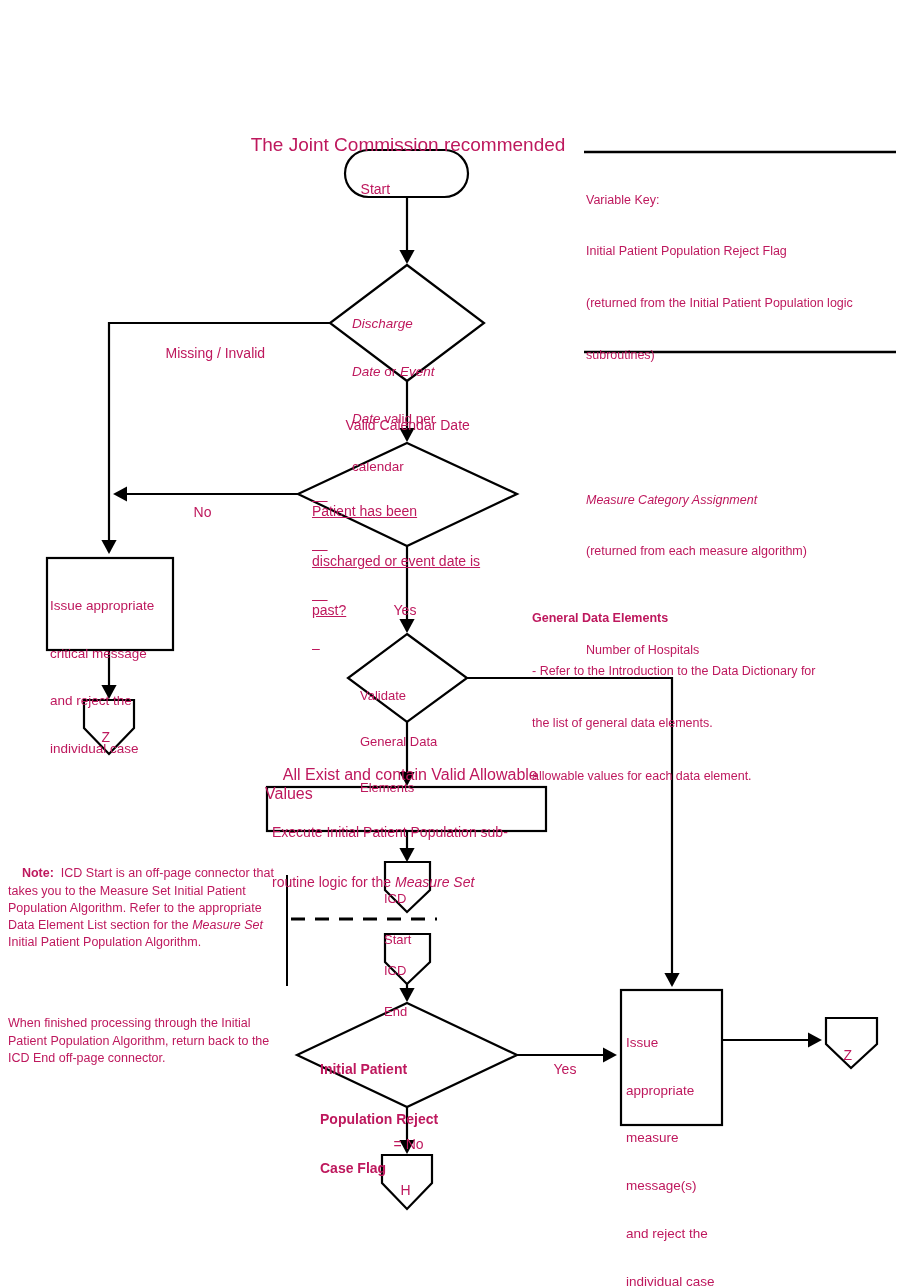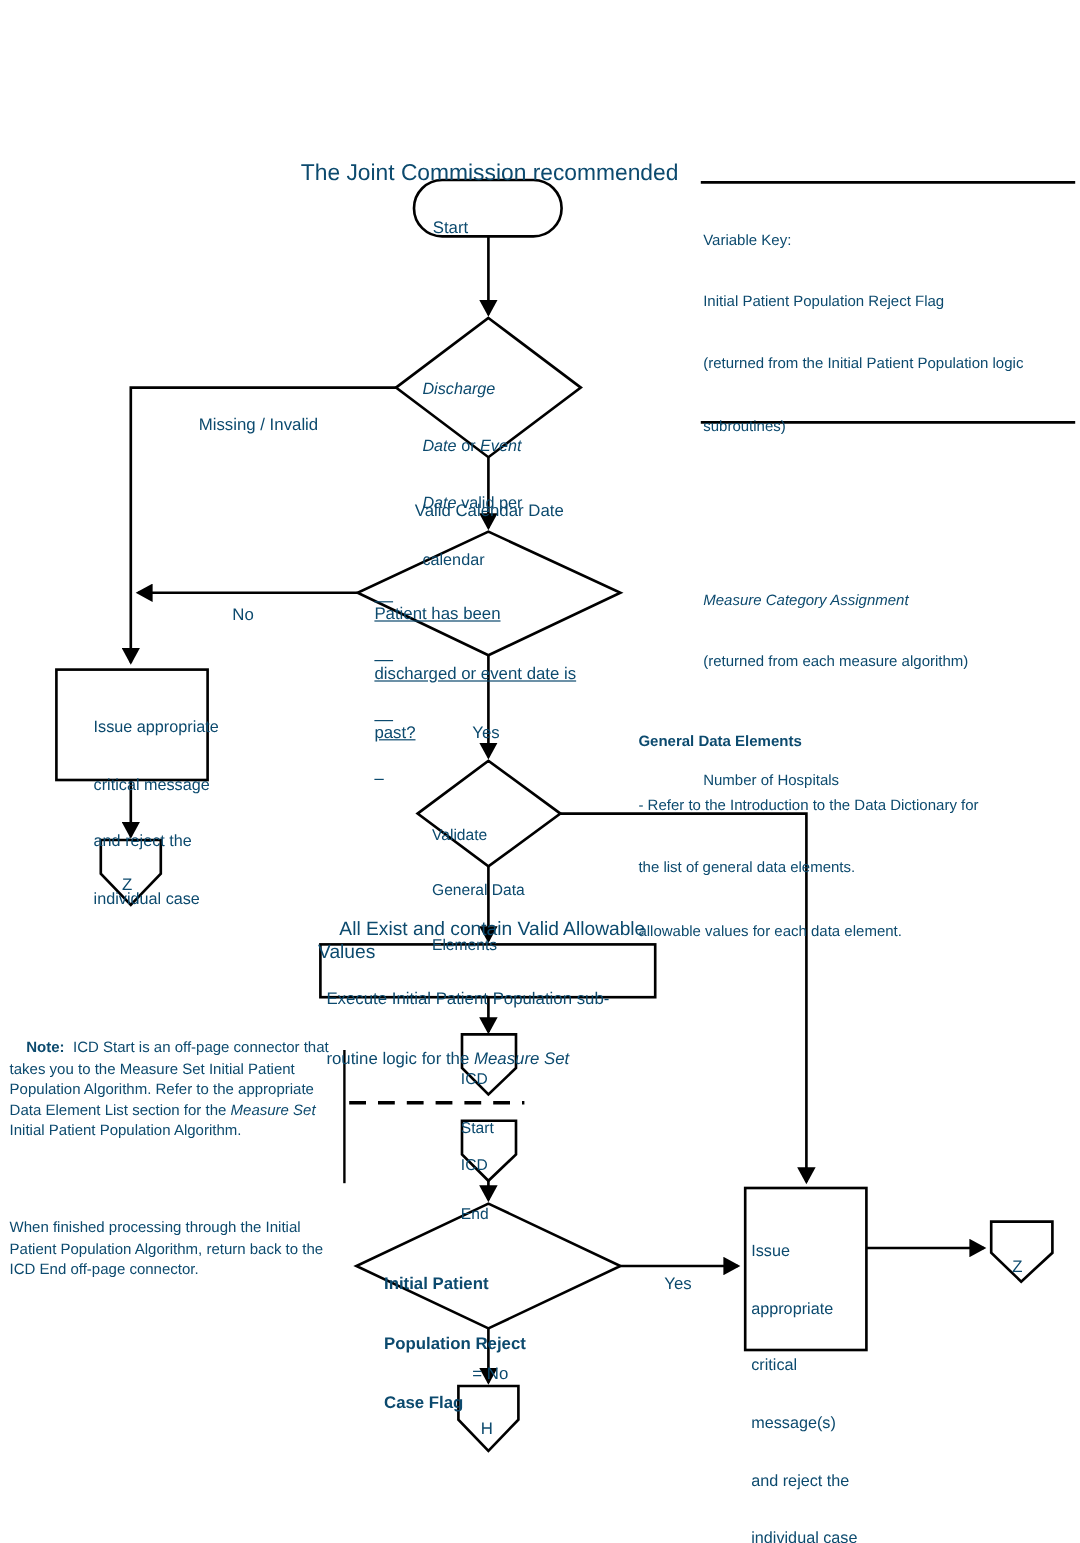--- a/index.html
+++ b/index.html
@@ -28,40 +28,40 @@
   .shape { fill: #ffffff; stroke: #000000; stroke-width: 2.2; }
   .conn { stroke: #000000; stroke-width: 2.2; fill: none; }
   .rule { stroke: #000000; stroke-width: 2.4; }
   .dashline { stroke: #000000; stroke-width: 3; stroke-dasharray: 14 10; fill: none; }
   .divider { stroke: #000000; stroke-width: 2; }
 
   
   .txt {
     position: absolute;
     font-family: "Liberation Sans", sans-serif;
-    color: #0c4a6e;
+    color: #be185d;
     line-height: 1.18;
     white-space: pre-wrap;
   }
   .ctr { text-align: left; }
   .lft { text-align: left; }
   .it { font-style: italic; }
   .bd { font-weight: bold; }
 
   #title {
     left: 148px; top: 84px; width: 520px;
     font-size: 19px; text-align: center; line-height: 1.28;
   }
   #start-label { left: 345px; top: 164px; width: 124px; font-size: 14px; }
   #d1-label { left: 352px; top: 284px; width: 112px; font-size: 13.5px; }
   #missing-label { left: 150px; top: 328px; width: 150px; font-size: 14px; }
   #valid-cal-label { left: 330px; top: 400px; width: 160px; font-size: 14px; }
   #d2-label { left: 312px; top: 470px; width: 192px; font-size: 14px; text-decoration: underline; }
   #no-label { left: 178px; top: 487px; width: 60px; font-size: 14px; }
-  #reject1-label { left: 50px; top: 566px; width: 120px; font-size: 13.5px; margin-left: 28px; }
+  #reject1-label { left: 50px; top: 566px; width: 120px; font-size: 13.5px; }
   #yes1-label { left: 378px; top: 585px; width: 58px; font-size: 14px; }
   #d3-label { left: 360px; top: 657px; width: 96px; font-size: 13px; }
   #z1-label { left: 86px; top: 712px; width: 46px; font-size: 14px; }
   #allexist-label { left: 265px; top: 747px; width: 290px; font-size: 16px; }
   #exec-label { left: 272px; top: 791px; width: 268px; font-size: 14px; }
   #icdstart-label { left: 384px; top: 865px; width: 50px; font-size: 13px; line-height: 1.05; }
   #icdend-label { left: 384px; top: 937px; width: 50px; font-size: 13px; line-height: 1.05; }
   #d4-label { left: 320px; top: 1028px; width: 176px; font-size: 14px; }
   #yes2-label { left: 538px; top: 1044px; width: 42px; font-size: 14px; }
   #eqno-label { left: 378px; top: 1119px; width: 58px; font-size: 14px; }
@@ -235,21 +235,21 @@
     <span>= No</span>
   </div>
 
   <div class="txt ctr" id="h-label">
     <span>H</span>
   </div>
 
   <div class="txt ctr" id="reject2-label">
     <span class="blk">Issue</span>
     <span class="blk">appropriate</span>
-    <span class="blk">critical</span>
+    <span class="blk">measure</span>
     <span class="blk">message(s)</span>
     <span class="blk">and reject the</span>
     <span class="blk">individual case</span>
   </div>
 
   <div class="txt ctr" id="z2-label">
     <span>Z</span>
   </div>
 
   <div class="txt lft" id="varkey">

